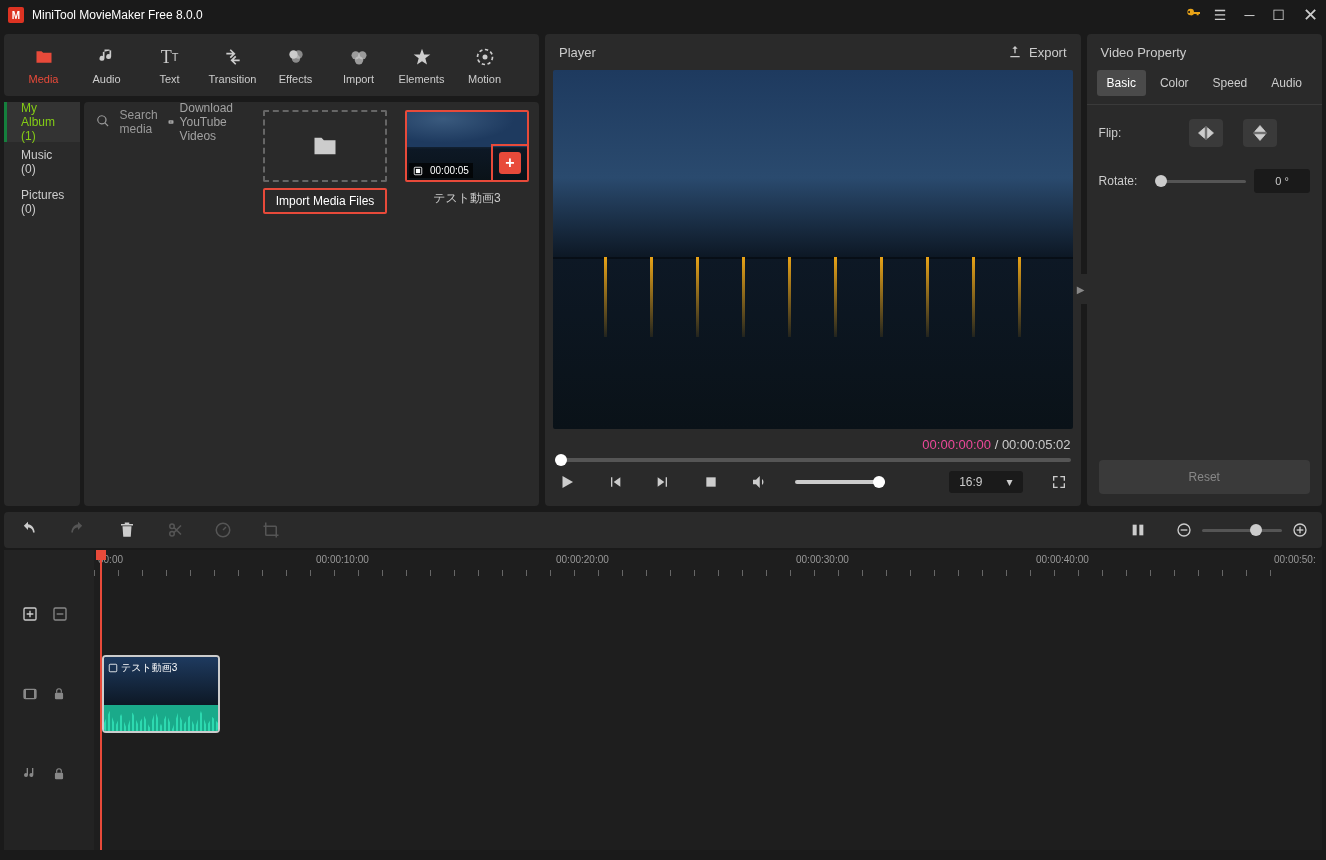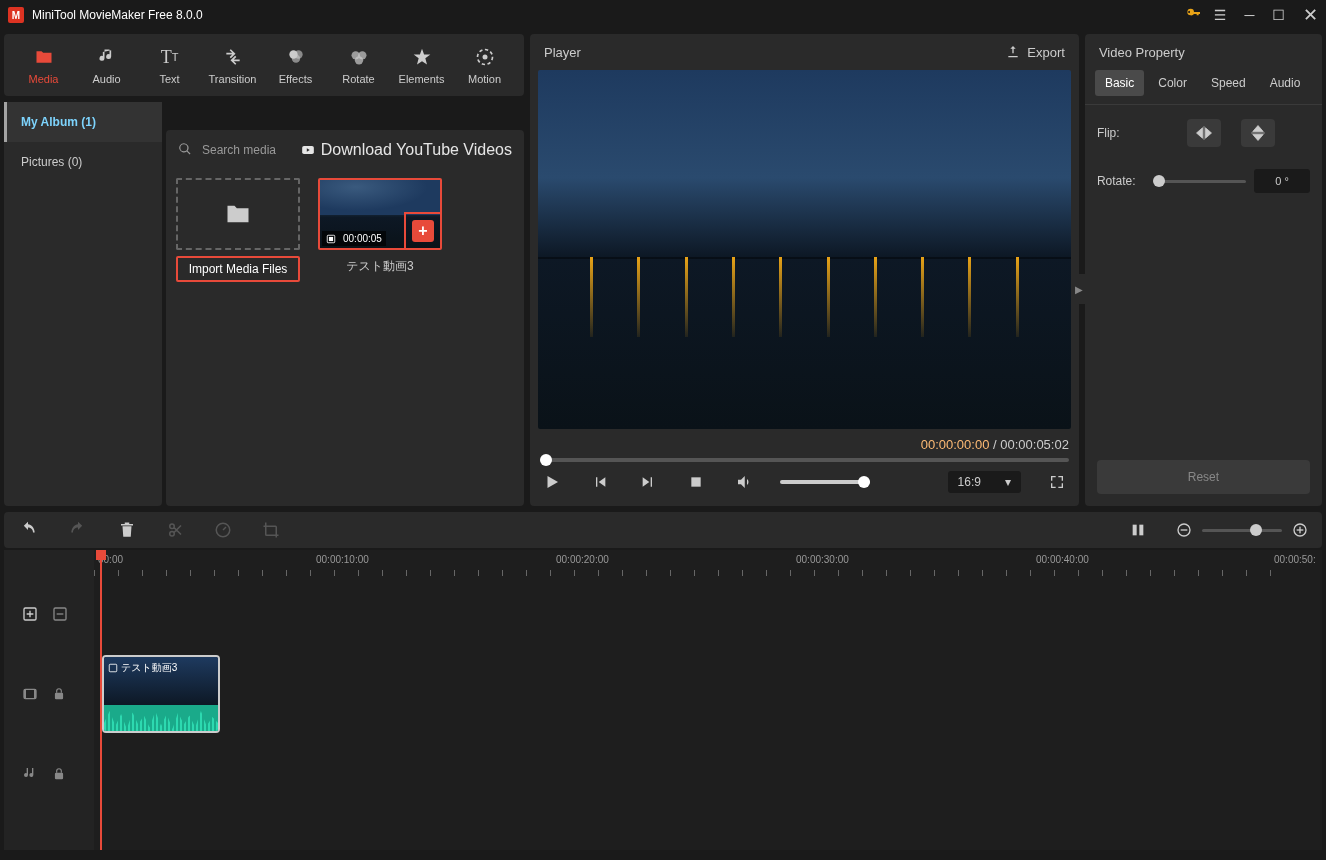--- a/index.html
+++ b/index.html
@@ -20,27 +20,27 @@
 .left-col { width: 535px; display: flex; flex-direction: column; }
 .toolbar { height: 62px; background: #2a2a2a; border-radius: 4px; display: flex; align-items: center; padding: 0 8px; gap: 0; }
 .tool-item { width: 63px; display: flex; flex-direction: column; align-items: center; gap: 4px; cursor: pointer; color: #ccc; }
 .tool-item.active { color: #e84a3a; }
 .tool-item .ico { font-size: 20px; height: 24px; display: flex; align-items: center; }
 .tool-item .lbl { font-size: 11px; }
 
 .left-body { display: flex; flex: 1; margin-top: 6px; gap: 4px; }
 .sidebar { width: 158px; background: #2a2a2a; border-radius: 4px; }
 .sidebar .side-item { height: 40px; display: flex; align-items: center; padding: 0 14px; font-size: 12px; color: #ccc; cursor: pointer; border-left: 3px solid transparent; }
-.sidebar .side-item.active { border-left: 3px solid #a3a3a3; background: #333; color: #7dd3fc; font-weight: bold; }
-
-.media-panel { flex: 1; background: #2a2a2a; border-radius: 4px; display: flex; flex-direction: column; margin-top: 28px; }
+.sidebar .side-item.active { border-left: 3px solid #15803d; background: #333; color: #84cc16; }
+
+.media-panel { flex: 1; background: #2a2a2a; border-radius: 4px; display: flex; flex-direction: row; }
 .media-header { height: 40px; display: flex; align-items: center; padding: 0 12px; gap: 10px; }
 .search-icon { color: #999; }
 .search-text { color: #999; flex: 1; font-size: 12px; }
-.yt-link { color: #e5e5e5; font-size: 16px; display: flex; align-items: center; gap: 6px; cursor: pointer; }
+.yt-link { color: #a3a3a3; font-size: 12px; display: flex; align-items: center; gap: 6px; cursor: pointer; }
 .yt-link svg { width: 14px; height: 14px; }
 
 .media-grid { padding: 8px 10px; display: flex; gap: 18px; }
 .media-tile { width: 124px; }
 .import-box { width: 124px; height: 72px; border: 2px dashed #666; border-radius: 2px; display: flex; align-items: center; justify-content: center; font-size: 24px; color: #ccc; }
 .import-label { border: 2px solid #e84a3a; border-radius: 2px; margin-top: 6px; padding: 4px 6px; text-align: center; font-size: 12px; color: #fff; }
 .clip-thumb { width: 124px; height: 72px; border: 2px solid #e84a3a; border-radius: 2px; position: relative; background: linear-gradient(to bottom, #1e3a5f 0%, #2a4a6e 35%, #0d1825 55%, #0a1218 100%); overflow: hidden; }
 .clip-thumb .sky { position: absolute; top: 0; left: 0; right: 0; height: 35px; background: radial-gradient(ellipse at 30% 20%, #3a5a7e 0%, #1e3a5f 60%); }
 .clip-dur { position: absolute; bottom: 2px; left: 2px; background: rgba(0,0,0,0.7); padding: 2px 4px; font-size: 10px; color: #fff; display: flex; align-items: center; gap: 7px; }
 .add-btn { position: absolute; right: -2px; bottom: -2px; width: 38px; height: 38px; border: 2px solid #e84a3a; display: flex; align-items: center; justify-content: center; }
@@ -52,21 +52,21 @@
 .player-header { height: 36px; display: flex; align-items: center; padding: 0 14px; justify-content: space-between; font-size: 13px; }
 .export-btn { display: flex; align-items: center; gap: 6px; cursor: pointer; }
 .preview { flex: 1; margin: 0 8px; background: linear-gradient(to bottom, #1e3a5f 0%, #2a4a6e 30%, #0d1825 52%, #0a1218 100%); position: relative; border-radius: 2px; }
 .preview .horizon { position: absolute; top: 52%; left: 0; right: 0; height: 2px; background: rgba(0,0,0,0.4); }
 .preview .lights { position: absolute; top: 52%; left: 0; right: 0; height: 100px; display: flex; justify-content: space-around; padding: 0 30px; }
 .preview .light { width: 3px; height: 80px; background: linear-gradient(to bottom, #e8a317 0%, rgba(232,163,23,0.1) 100%); }
 .player-controls { padding: 8px 10px 12px; }
 .seek-bar { height: 4px; background: #555; border-radius: 2px; position: relative; margin: 6px 0 8px; }
 .seek-bar .handle { position: absolute; left: 0; top: -4px; width: 12px; height: 12px; background: #fff; border-radius: 50%; }
 .time-row { text-align: right; font-size: 13px; margin-bottom: 4px; }
-.t-cur { color: #fdba74; margin-top: 12px; }
+.t-cur { color: #ec4899; margin-top: 12px; }
 .t-sep, .t-tot { color: #ccc; }
 .ctrl-row { display: flex; align-items: center; gap: 24px; }
 .ctrl-btn { width: 24px; height: 24px; display: flex; align-items: center; justify-content: center; cursor: pointer; color: #ccc; }
 .vol-bar { width: 90px; height: 4px; background: #ccc; border-radius: 2px; position: relative; }
 .vol-bar .vh { position: absolute; right: 0; top: -4px; width: 12px; height: 12px; background: #fff; border-radius: 50%; }
 .spacer { flex: 1; }
 .aspect-sel { background: #1a1a1a; padding: 4px 10px; border-radius: 3px; display: flex; align-items: center; gap: 24px; font-size: 12px; }
 
 
 .prop-col { width: 260px; background: #2a2a2a; border-radius: 4px; display: flex; flex-direction: column; position: relative; }
@@ -187,21 +187,21 @@
         <span class="lbl">Effects</span>
       </div>
       <div class="tool-item">
         <span class="ico">
             <svg width="20" height="20" viewBox="0 0 24 24">
               <circle cx="8" cy="10" r="5" fill-opacity="0.7"></circle>
               <circle cx="16" cy="10" r="5" fill-opacity="0.7"></circle>
               <circle cx="12" cy="16" r="5" fill-opacity="0.7"></circle>
             </svg>
           </span>
-        <span class="lbl">Rotate</span>
+        <span class="lbl">Import</span>
       </div>
       <div class="tool-item">
         <span class="ico">
             <svg width="20" height="20" viewBox="0 0 24 24">
               <path d="M12 2l2.5 7H22l-6 4.5L18 21l-6-4-6 4 2-7.5L2 9h7.5z"></path>
             </svg>
           </span>
         <span class="lbl">Elements</span>
       </div>
       <div class="tool-item">
@@ -211,20 +211,21 @@
               <circle cx="12" cy="12" r="3"></circle>
             </svg>
           </span>
         <span class="lbl">Motion</span>
       </div>
     </div>
 
     <div class="left-body">
       <div class="sidebar">
         <div class="side-item active">My Album (1)</div>
+        <div class="side-item">Music (0)</div>
         <div class="side-item">Pictures (0)</div>
       </div>
 
       <div class="media-panel">
         <div class="media-header">
           <span class="search-icon">
             <svg width="14" height="14" viewBox="0 0 24 24">
                 <path d="M10 2a8 8 0 1 0 5 14.3l5 5 1.4-1.4-5-5A8 8 0 0 0 10 2zm0 2a6 6 0 1 1 0 12 6 6 0 0 1 0-12z"></path>
               </svg>
           </span>

